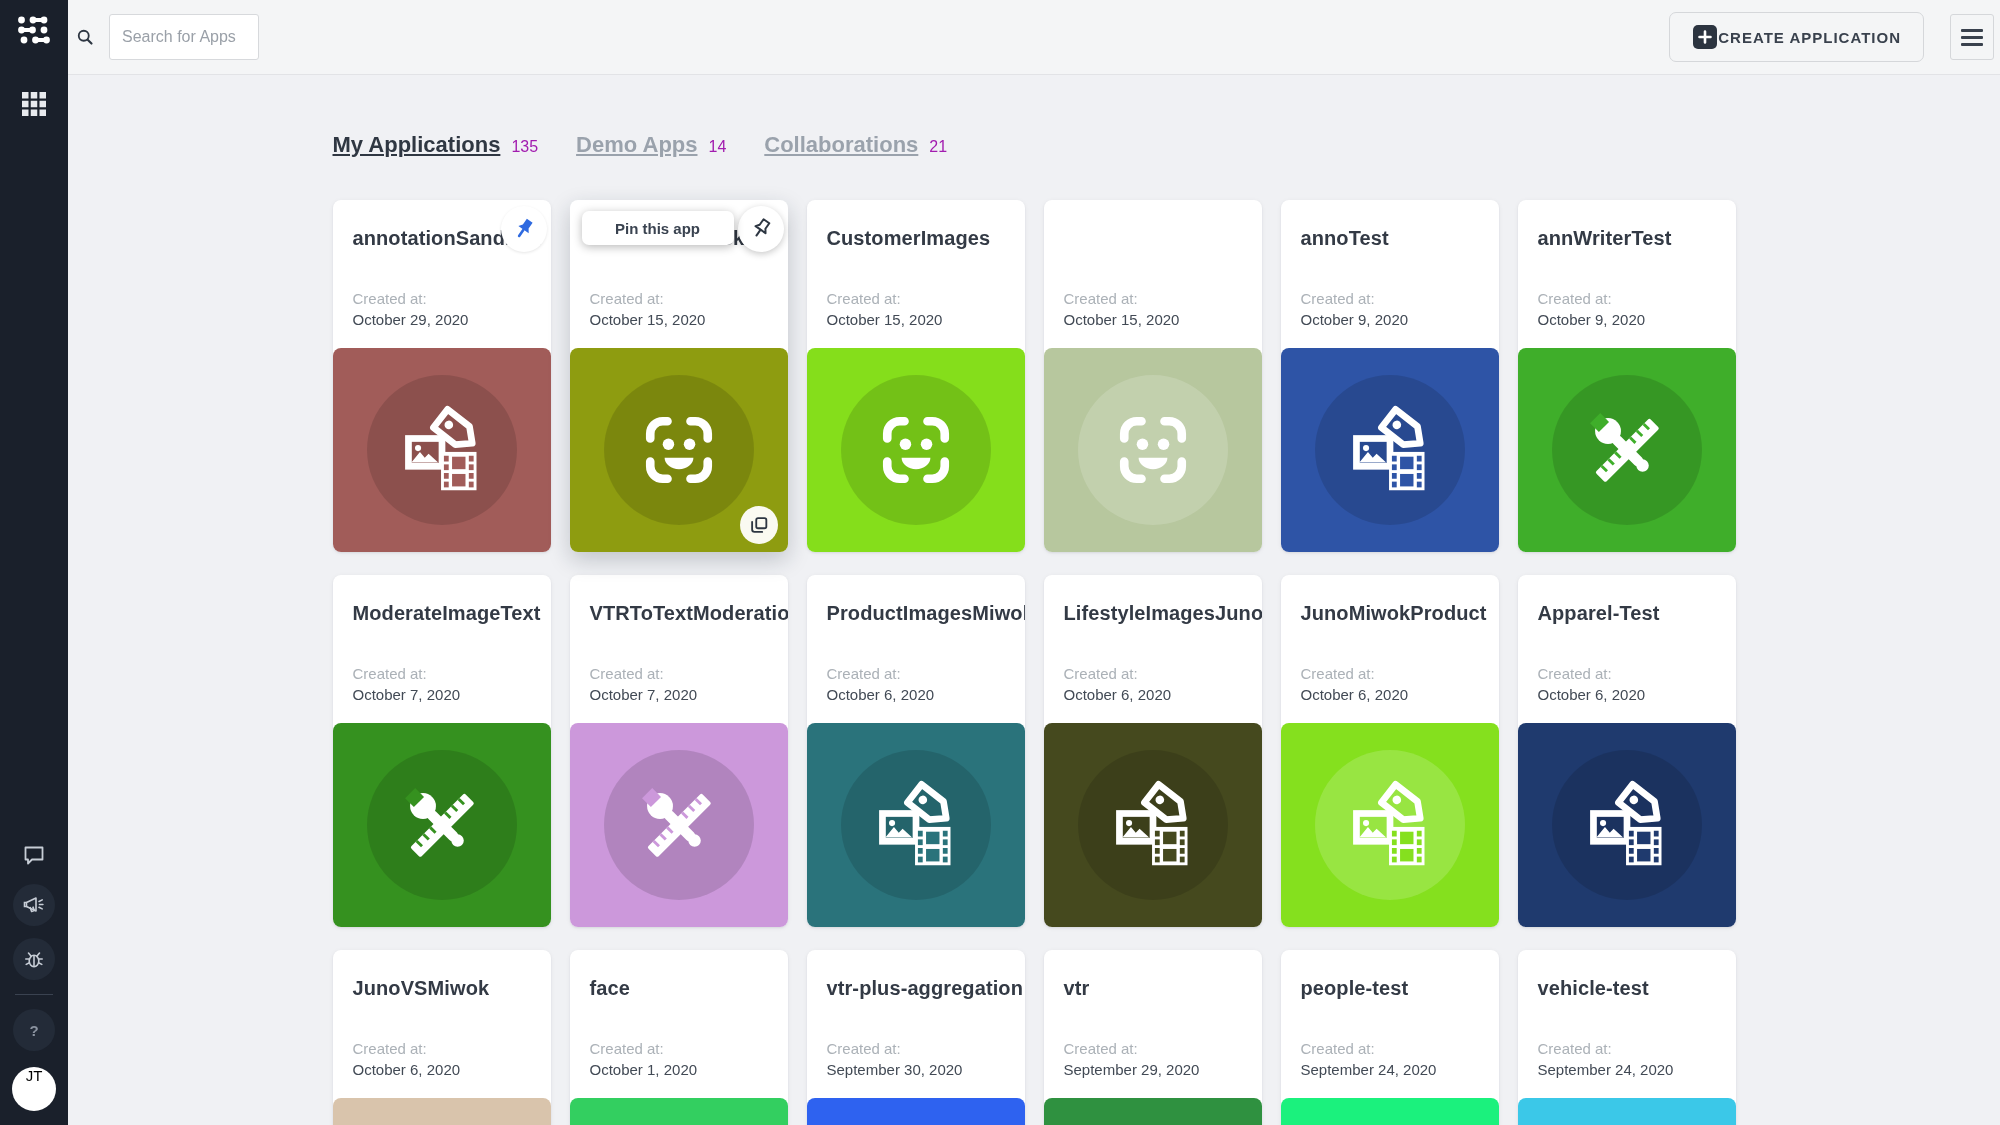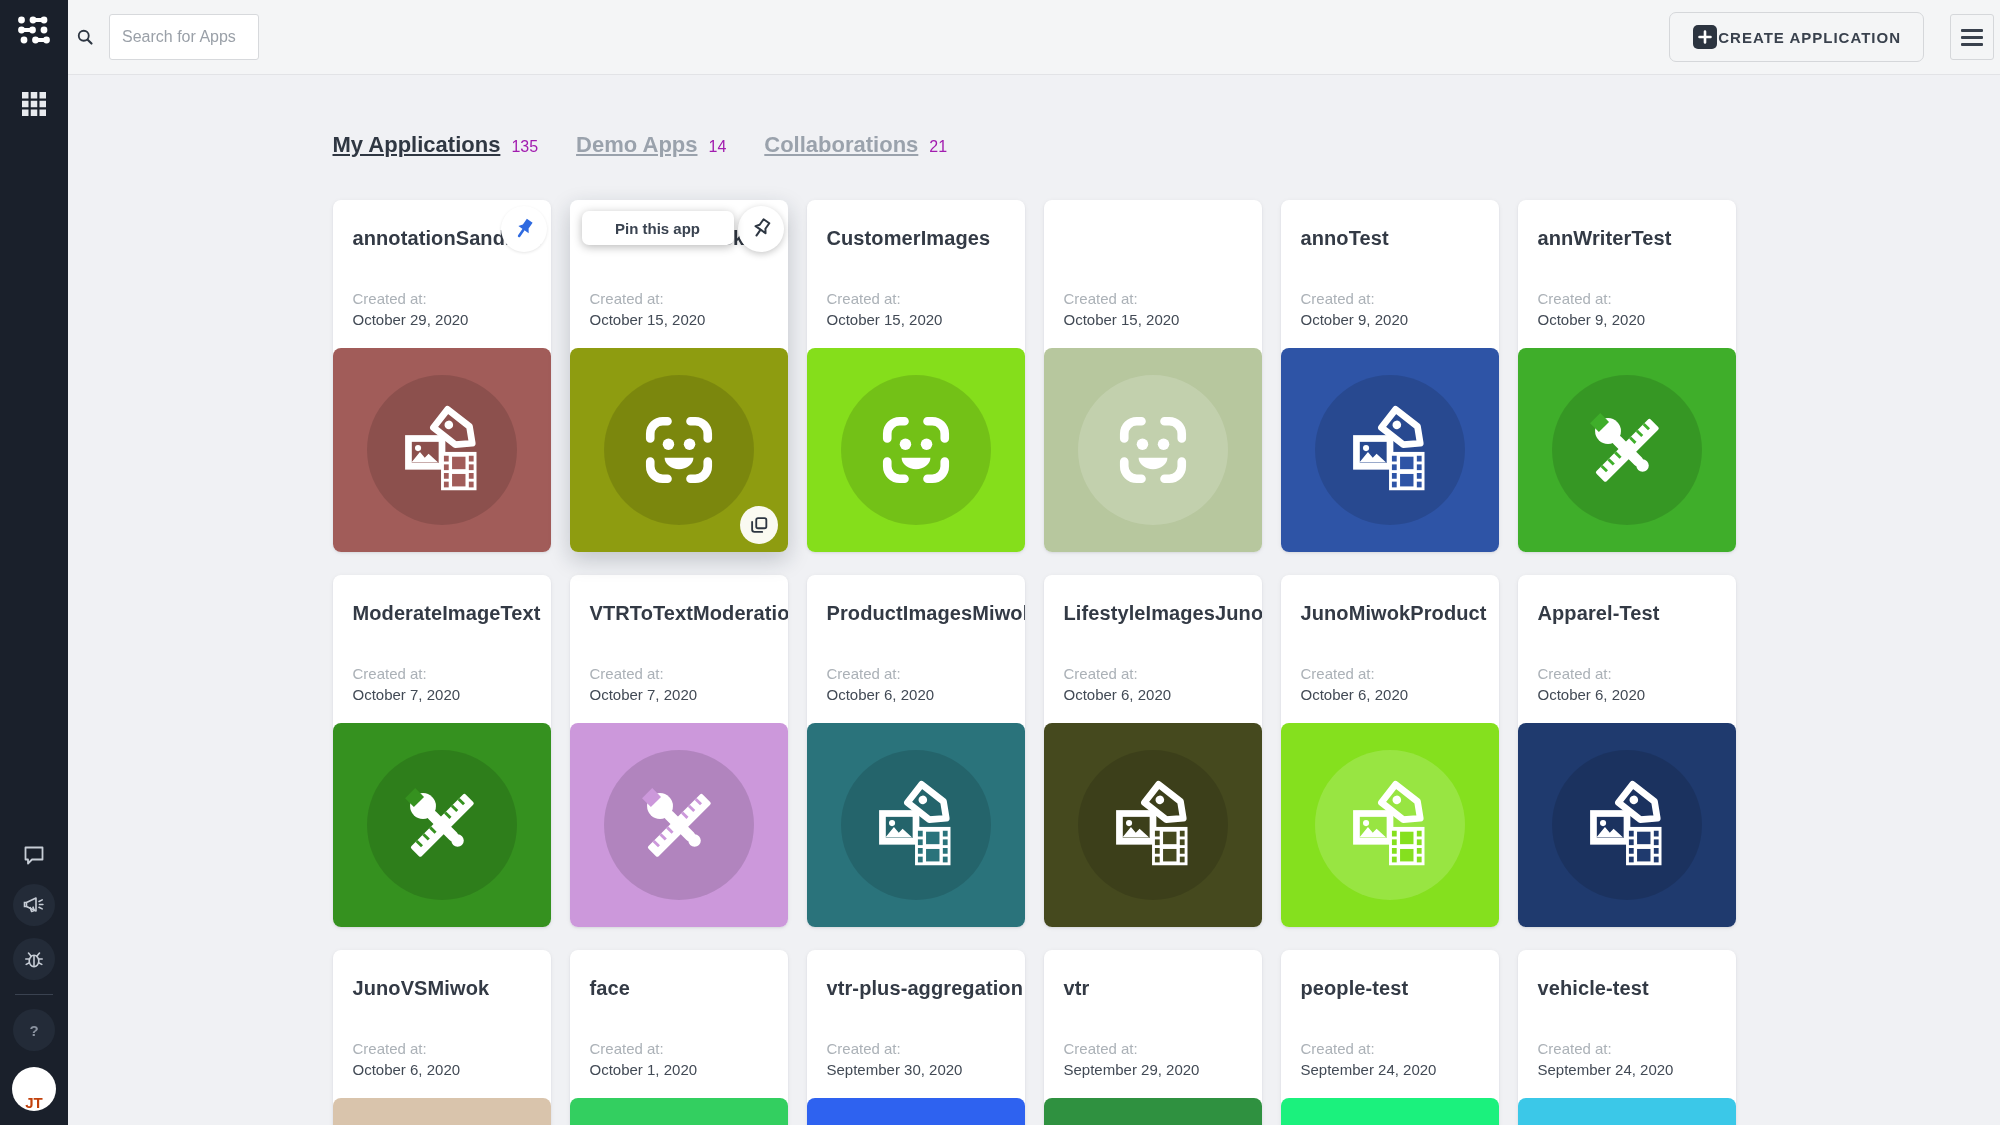--- a/index.html
+++ b/index.html
@@ -22,22 +22,22 @@
     width:42px;height:42px;border-radius:50%;background:#232b38;
     display:flex;align-items:center;justify-content:center;cursor:pointer;
   }
   .side-circle + .side-circle{margin-top:6px;}
   .side-circle.mega{margin-bottom:6px;}
   .side-divider{width:38px;height:1px;background:#3a4250;margin:14px 0;}
   .help-circle{margin-top:0;}
   .help-q{color:#8b93a0;font-size:15px;font-weight:bold;}
   .avatar{
     margin-top:16px;margin-bottom:14px;width:44px;height:44px;border-radius:50%;
-    background:#ffffff;display:flex;align-items:flex-end;justify-content:center;
-    color:#c2410c;font-weight:bold;font-size:15px;cursor:pointer;
+    background:#ffffff;display:flex;align-items:flex-start;justify-content:center;
+    color:#000000;font-weight:normal;font-size:15px;cursor:pointer;
   }
   
   .topbar{
     position:absolute;left:68px;right:0;top:0;height:75px;
     background:#f4f5f6;border-bottom:1px solid #e2e3e6;z-index:20;
     display:flex;align-items:center;padding:0 6px 0 7px;box-sizing:border-box;
   }
   .search-icon{width:20px;height:20px;margin-right:14px;cursor:pointer;flex:none;}
   .search-input{
     width:150px;height:46px;box-sizing:border-box;background:#fff;

